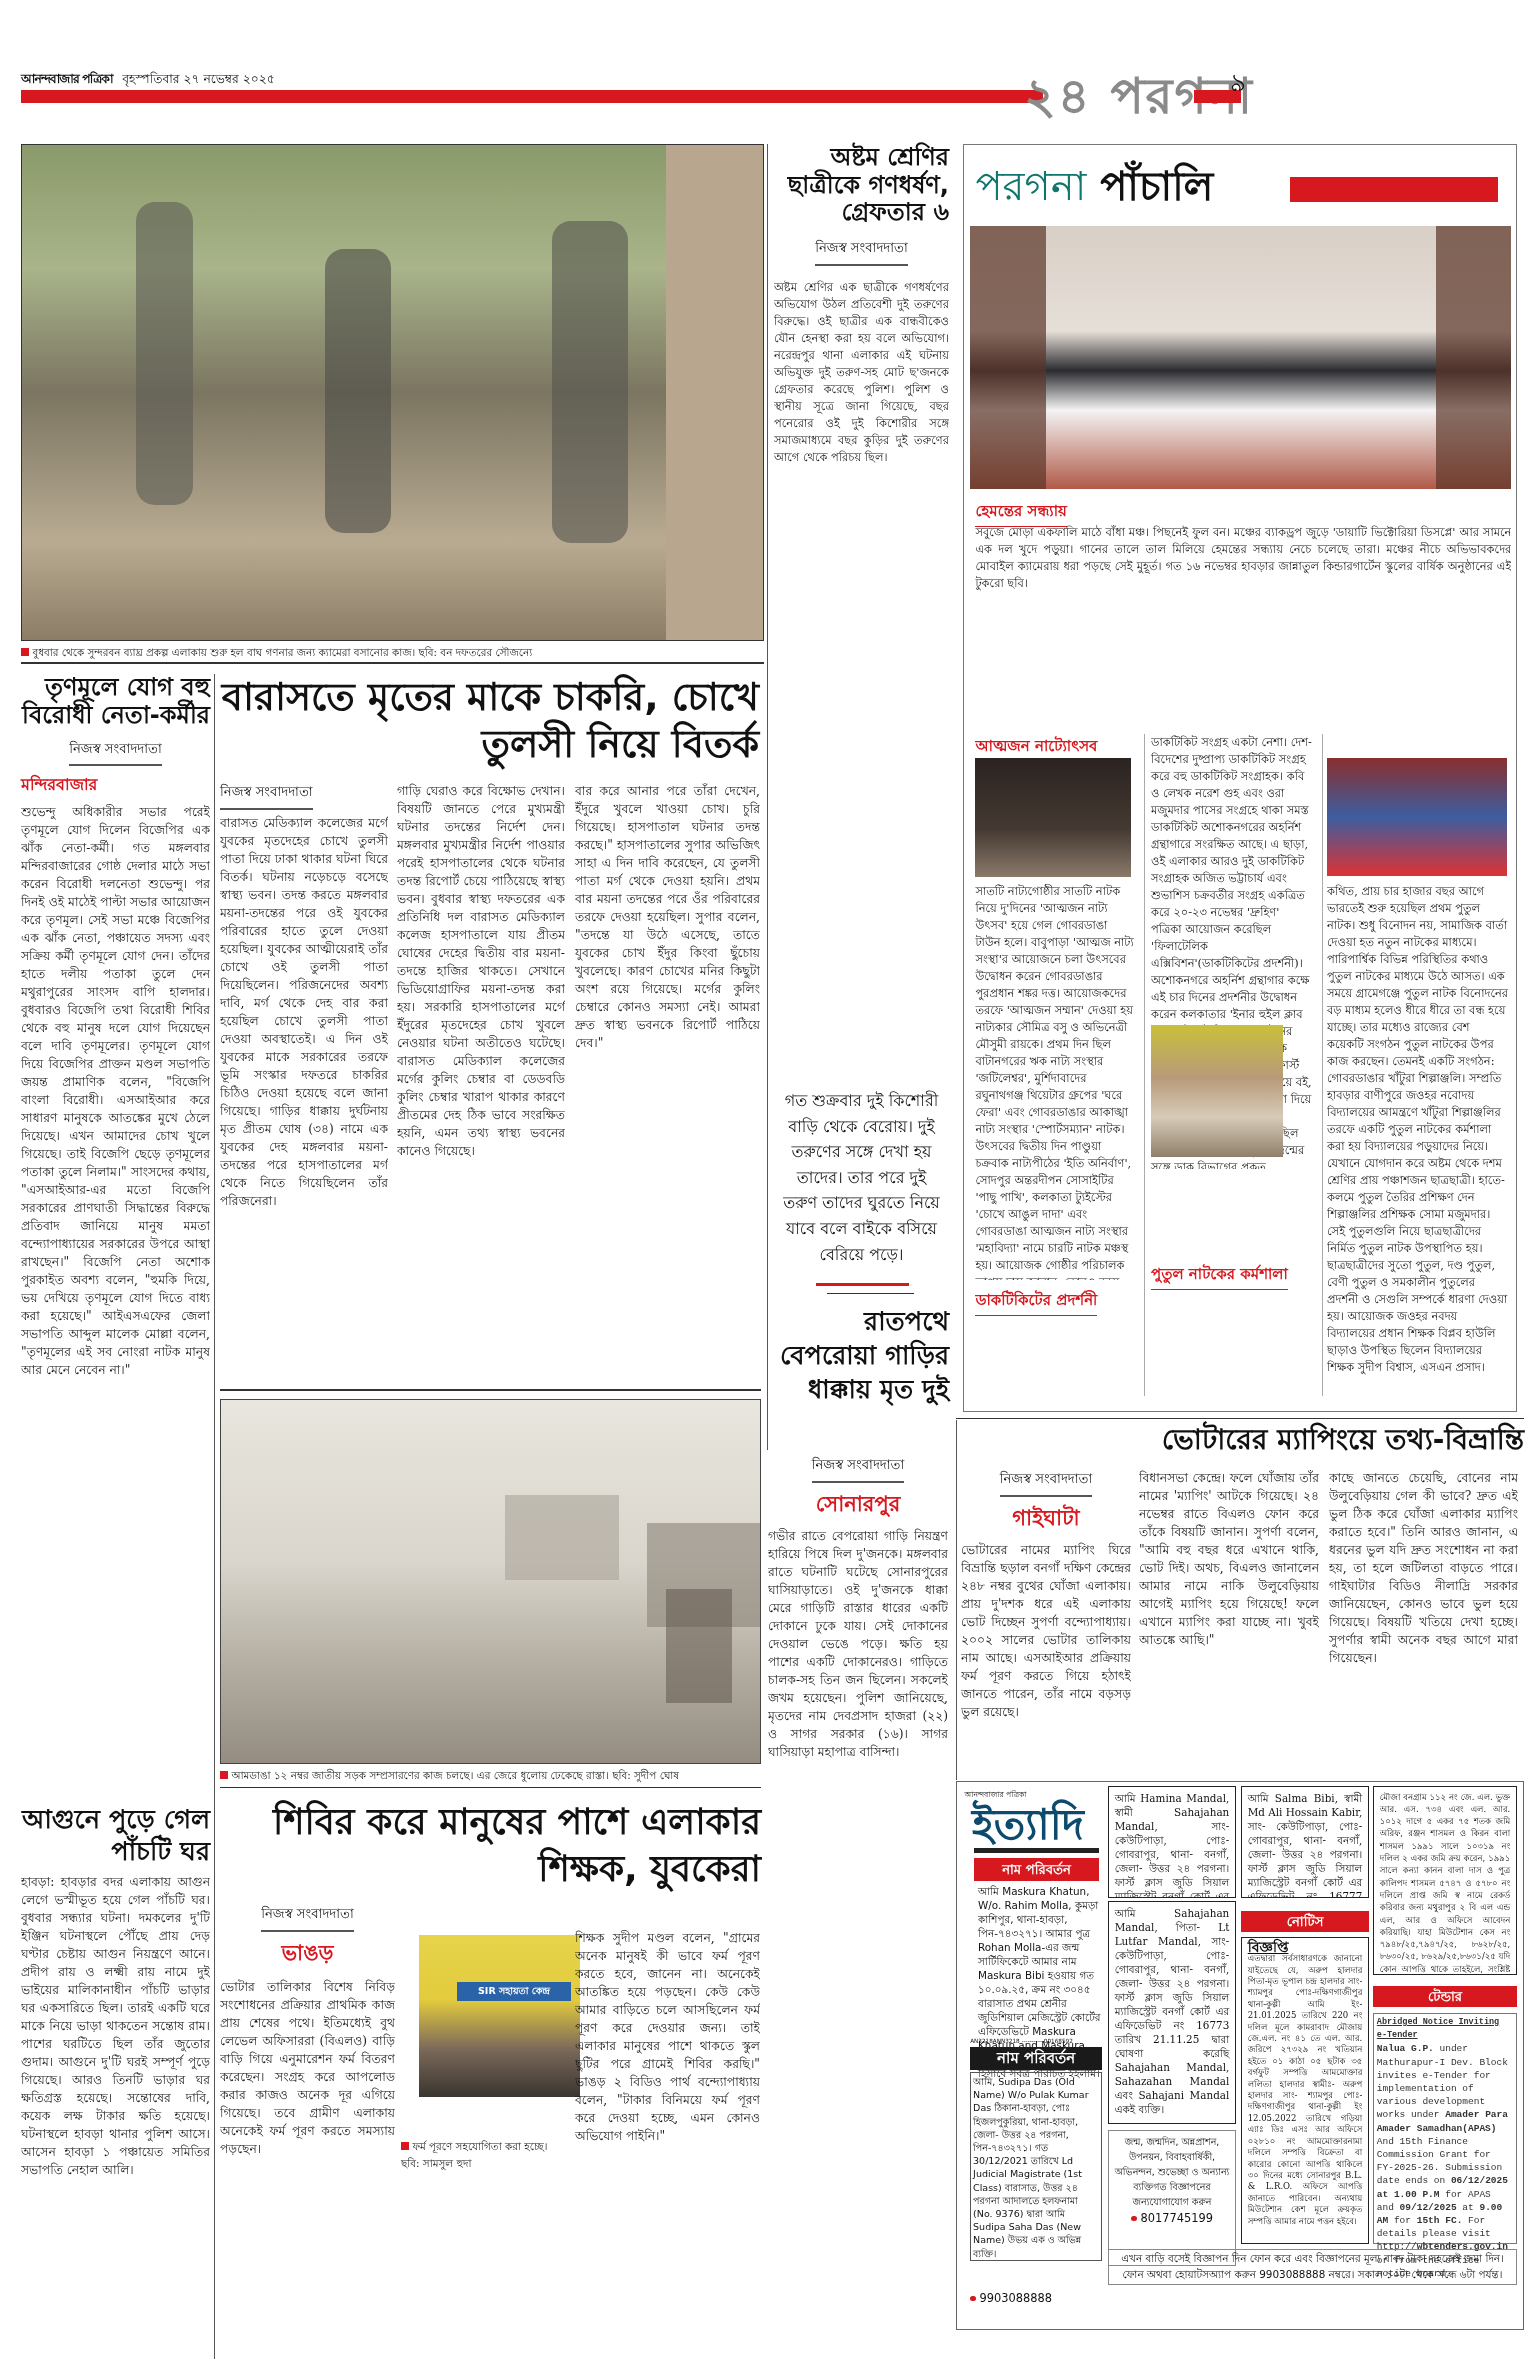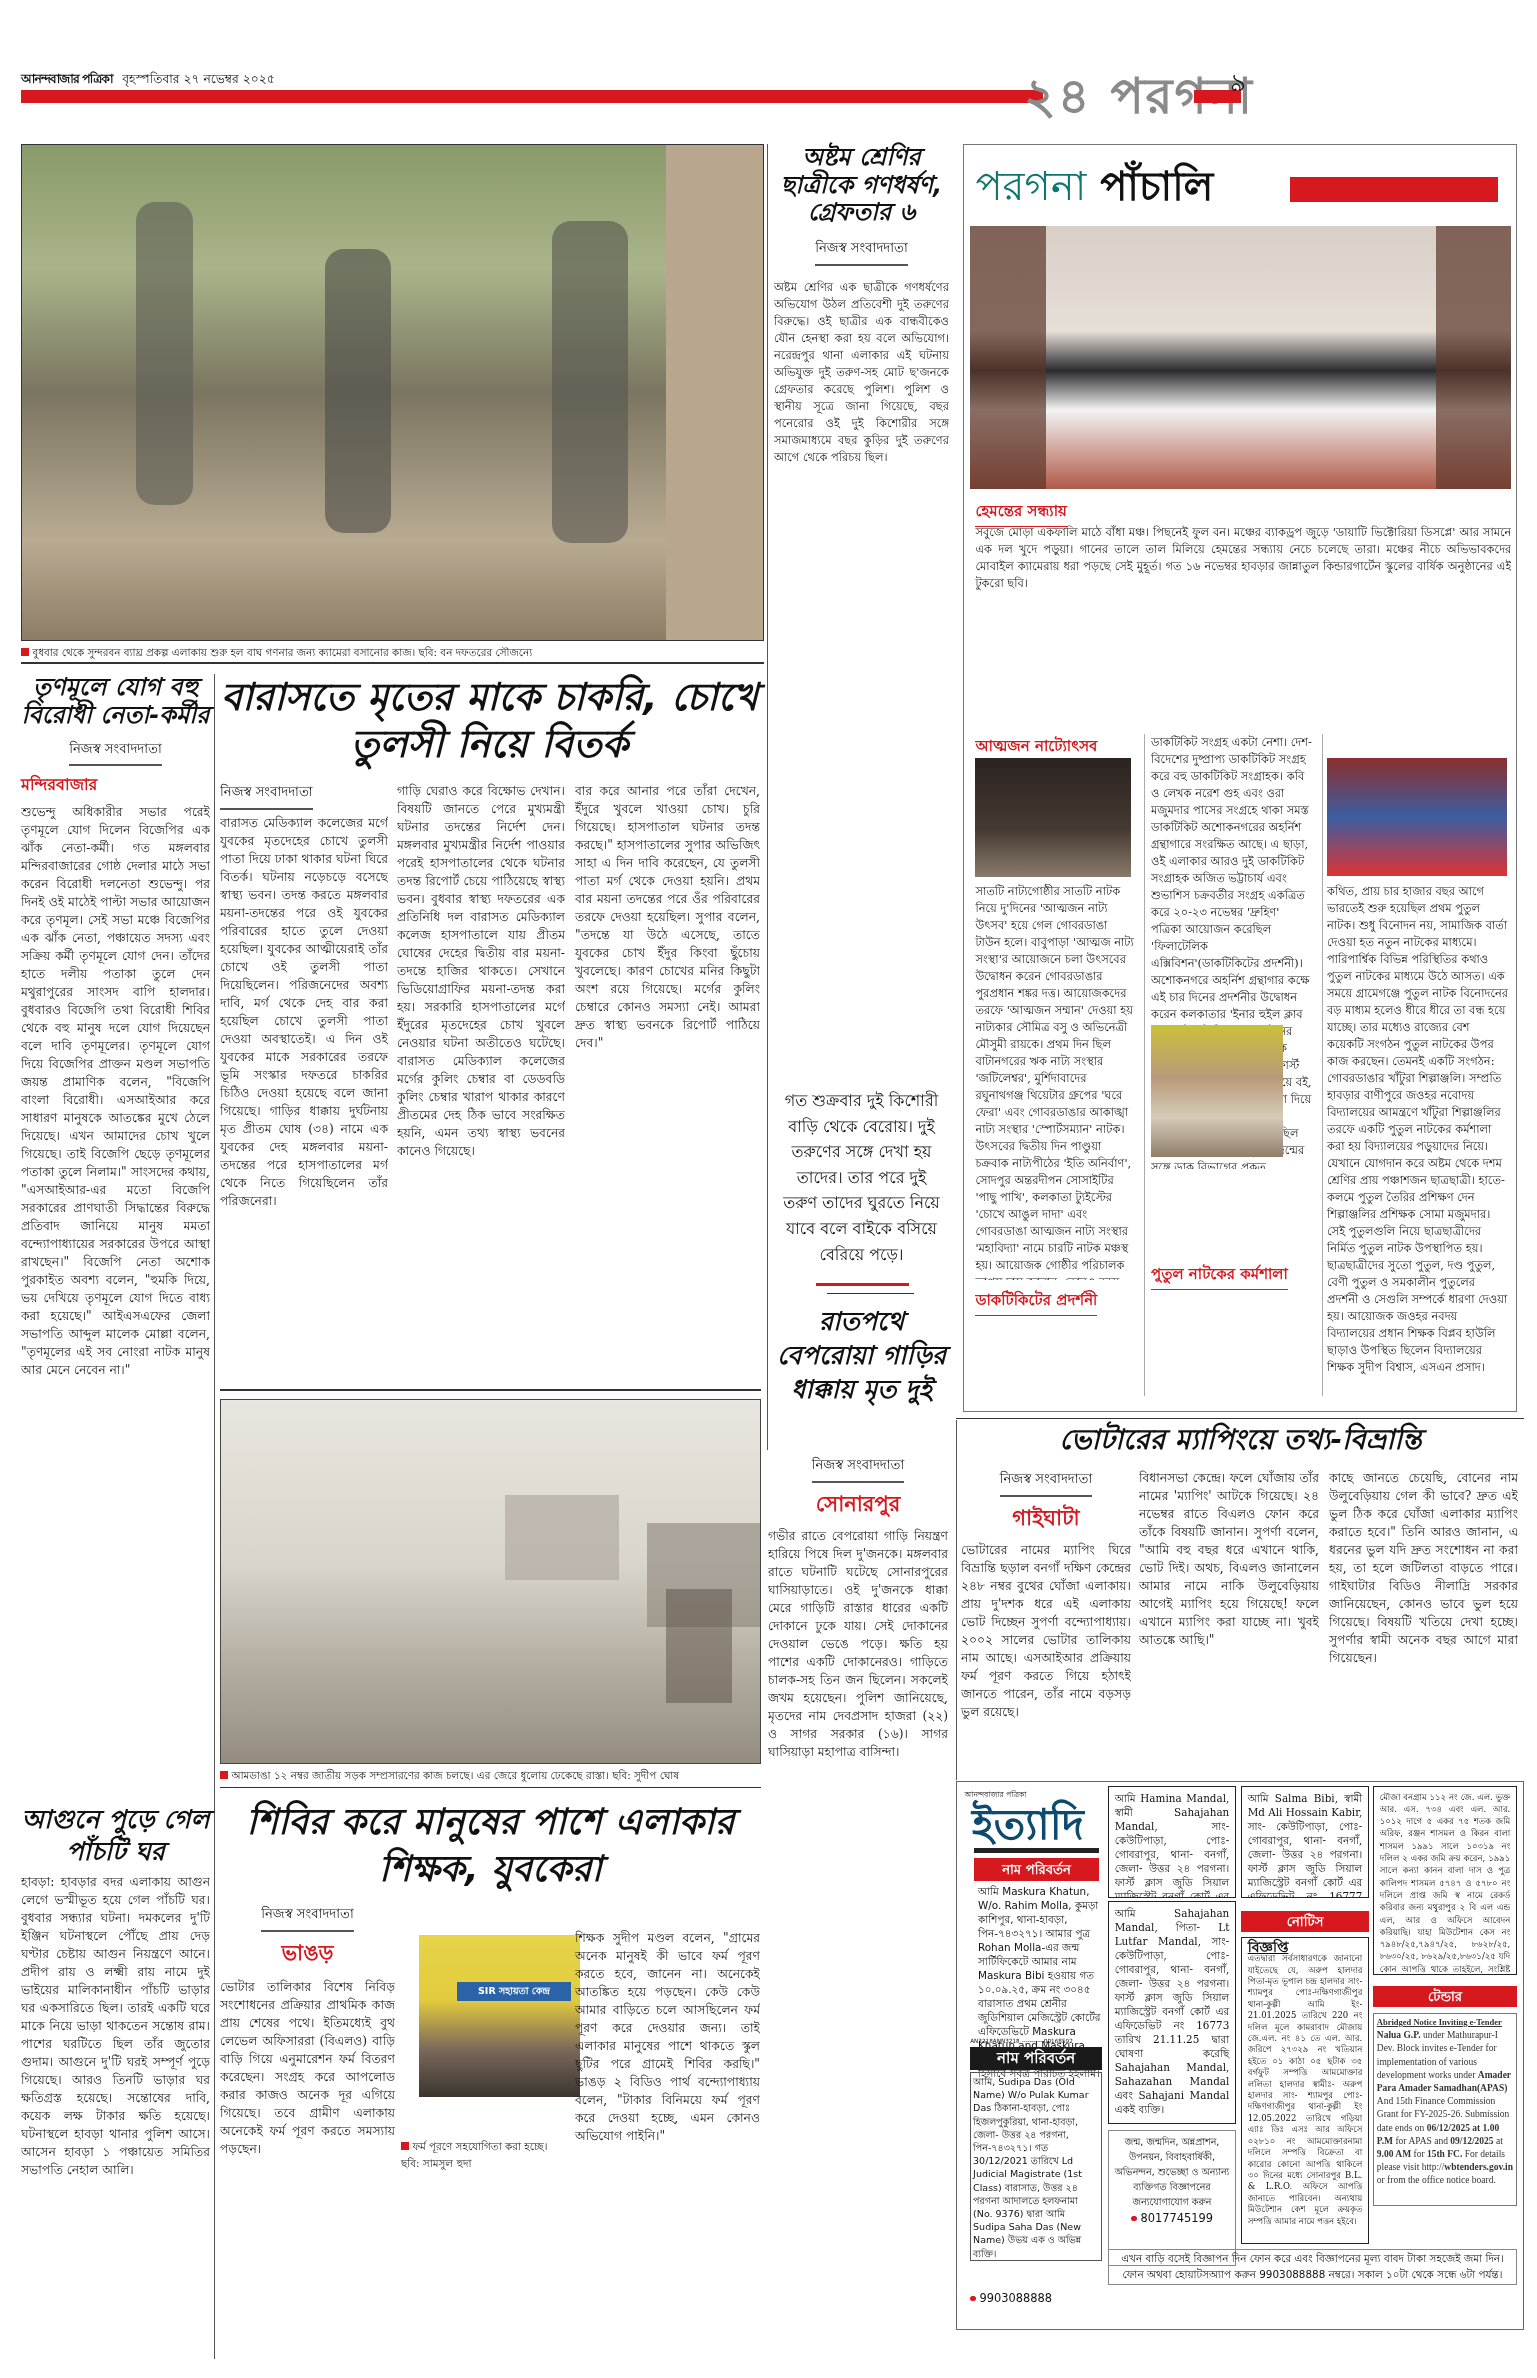--- a/index.html
+++ b/index.html
@@ -3,21 +3,21 @@
 <meta charset="utf-8">
 <style>
   * { box-sizing: border-box; margin: 0; padding: 0; }
   html, body { width: 1538px; height: 2378px; background: #fff; overflow: hidden; }
   body { font-family: "DejaVu Sans", sans-serif; color: #111; position: relative; }
   .abs { position: absolute; }
   .body-text { font-family: "DejaVu Serif", serif; font-size: 12.3px; line-height: 18px; text-align: justify; color: #1a1a1a; }
   .byline { font-family: "DejaVu Sans", sans-serif; font-size: 13.2px; text-align: center; }
   .byline span { display: inline-block; border-bottom: 2.8px double #555; padding-bottom: 3.8px; }
   .dateline { font-family: "DejaVu Sans", sans-serif; font-weight: bold; color: #d7191f; text-align: center; font-size: 19px; margin-top: 5.7px; }
-  .headline { font-family: "DejaVu Sans", sans-serif; font-weight: bold; color: #111; text-align: center; line-height: 1.15; font-style: italic; }
+  .headline { font-family: "DejaVu Sans", sans-serif; font-weight: bold; color: #111; text-align: right; line-height: 1.15; }
   .vrule { position: absolute; width: 0.9px; background: #555; }
   .hrule { position: absolute; height: 1.9px; background: #333; }
   .photo { position: absolute; overflow: hidden; }
   .caption { font-family: "DejaVu Sans", sans-serif; font-size: 10.4px; color: #222; }
   .caption .sq { display: inline-block; width: 7.6px; height: 7.6px; background: #d7191f; margin-right: 3.8px; }
   .sub-head-red { font-family: "DejaVu Sans", sans-serif; color: #d7191f; font-size: 15px; font-weight: bold; border-bottom: 1.9px solid #d7191f; display: inline-block; padding-bottom: 1.9px; }
   .ad-box { position: absolute; border: 1.9px solid #222; padding: 3.8px 5.7px; font-family: "DejaVu Serif", serif; font-size: 12.3px; line-height: 18px; text-align: justify; }
   .ad-head-red { position: absolute; background: #d7191f; color: #fff; font-weight: bold; text-align: center; font-size: 17px; }
   .ad-head-black { position: absolute; background: #1a1a1a; color: #fff; font-weight: bold; text-align: center; font-size: 17px; }
 </style>
@@ -187,21 +187,21 @@
 
   <div class="ad-box" style="left:284px;top:3.8px;width:128px;height:112px;overflow:hidden;font-size:10.4px;line-height:14px;">আমি Salma Bibi, স্বামী Md Ali Hossain Kabir, সাং- কেউটিপাড়া, পোঃ- গোবরাপুর, থানা- বনগাঁ, জেলা- উত্তর ২৪ পরগনা। ফার্স্ট ক্লাস জুডি সিয়াল ম্যাজিস্ট্রেট বনগাঁ কোর্ট এর এফিডেভিট নং 16777 তারিখ 21.11.25 দ্বারা ঘোষণা করেছি আমি Salma Bibi এবং Salma Khatun, আমার মাতা Hamina Mandal এবং Anjuara Bibi, আমার পিতা Sahajahan Mandal, Sahajan Ali Mondal এবং Sahajahanali একই ব্যক্তি।</div>
   <div class="ad-head-red" style="left:284px;top:129px;width:128px;height:21px;line-height:21px;font-size:13.2px;font-family:Liberation Serif, serif;">নোটিস</div>
   <div class="ad-box" style="left:284px;top:155px;width:128px;height:307px;overflow:hidden;font-size:8.5px;line-height:11.4px;">
     <div style="text-align:left;font-weight:bold;font-size:14px;text-decoration:underline;">বিজ্ঞপ্তি</div>
     <div>এতদ্বারা সর্বসাধারণকে জানানো যাইতেছে যে, অরুপ হালদার পিতা-মৃত ভূপাল চন্দ্র হালদার সাং- শ্যামপুর পোঃ-দক্ষিণগাজীপুর থানা-কুল্পী আমি ইং- 21.01.2025 তারিখে 220 নং দলিল মূলে কামরাবাদ মৌজায় জে.এল. নং ৪১ তে এল. আর. জরিপে ২৭৩২৯ নং খতিয়ান হইতে ০১ কাঠা ০৫ ছটাক ৩৫ বর্গফুট সম্পত্তি আমমোক্তার ললিতা হালদার স্বামীঃ- অরুপ হালদার সাং- শ্যামপুর পোঃ-দক্ষিণগাজীপুর থানা-কুল্পী ইং 12.05.2022 তারিখে গড়িয়া এ্যাঃ ডিঃ এসঃ আর অফিসে ০২৮১০ নং আমমোক্তারনামা দলিলে সম্পত্তি বিক্রেতা বা কারোর কোনো আপত্তি থাকিলে ৩০ দিনের মধ্যে সোনারপুর B.L. &amp; L.R.O. অফিসে আপত্তি জানাতে পারিবেন। অন্যথায় মিউটেশান কেশ মূলে ক্রয়কৃত সম্পত্তি আমার নামে পত্তন হইবে।</div>
   </div>
 
   <div class="ad-box" style="left:416px;top:3.8px;width:144px;height:189px;overflow:hidden;font-size:8.5px;line-height:12.3px;">মৌজা বনগ্রাম ১১২ নং জে. এল. ভুক্ত আর. এস. ৭৩৪ এবং এল. আর. ১০১২ দাগে ৫ একর ৭৫ শতক জমি অরিফ, রঞ্জন শাসমল ও কিরন বালা শাসমল ১৯৯১ সালে ১০৩১৯ নং দলিল ২ একর জমি ক্রয় করেন, ১৯৯১ সালে কন্যা কানন বালা দাস ও পুত্র কালিপদ শাসমল ৫৭৪৭ ও ৫৭৮০ নং দলিলে প্রাপ্ত জমি স্ব নামে রেকর্ড করিবার জন্য মথুরাপুর ২ বি এল এন্ড এল, আর ও অফিসে আবেদন করিয়াছি। যাহা মিউটেশান কেস নং ৭৯৪৮/২৫,৭৯৪৭/২৫, ৮৬২৮/২৫, ৮৬৩০/২৫, ৮৬২৯/২৫,৮৬৩১/২৫ যদি কোন আপত্তি থাকে তাহইলে, সংশ্লিষ্ট অফিসে আগামি ৩০ দিনের মধ্যে সাক্ষাত করিতে পারেন।</div>
   <div class="ad-head-red" style="left:416px;top:204px;width:144px;height:21px;line-height:21px;font-size:13.2px;">টেন্ডার</div>
-  <div class="abs" style="left:416px;top:231px;width:144px;height:193px;border:0.9px solid #777;padding:1.9px 2.8px;font-family:Liberation Serif, serif;font-size:9.5px;line-height:13.2px;color:#333;">
+  <div class="abs" style="left:416px;top:231px;width:144px;height:231px;border:0.9px solid #777;padding:1.9px 2.8px;font-family:Liberation Mono, monospace;font-size:9.5px;line-height:13.2px;color:#333;">
     <div style="text-decoration:underline;font-weight:bold;font-size:8.5px;">Abridged Notice Inviting e-Tender</div>
     <div>
       <b>Nalua G.P.</b><span> under Mathurapur-I Dev. Block invites e-Tender for implementation of various development works under </span><b>Amader Para Amader Samadhan(APAS)</b><span> And 15th Finance Commission Grant for FY-2025-26. Submission date ends on </span><b>06/12/2025 at 1.00 P.M</b><span> for APAS and </span><b>09/12/2025</b><span> at </span><b>9.00 AM</b><span> for </span><b>15th FC.</b><span> For details please visit http://</span><b>wbtenders.gov.in</b><span> or from the office notice board.</span>
     </div>
   </div>
 
   <div class="abs" style="left:151px;top:467px;width:409px;height:36px;border:0.9px solid #888;text-align:center;font-size:10.4px;line-height:16px;">
     <div>এখন বাড়ি বসেই বিজ্ঞাপন দিন ফোন করে এবং বিজ্ঞাপনের মূল্য বাবদ টাকা সহজেই জমা দিন।</div>
     <div>ফোন অথবা হোয়াটসঅ্যাপ করুন 9903088888 নম্বরে। সকাল ১০টা থেকে সন্ধে ৬টা পর্যন্ত।</div>
   </div>

